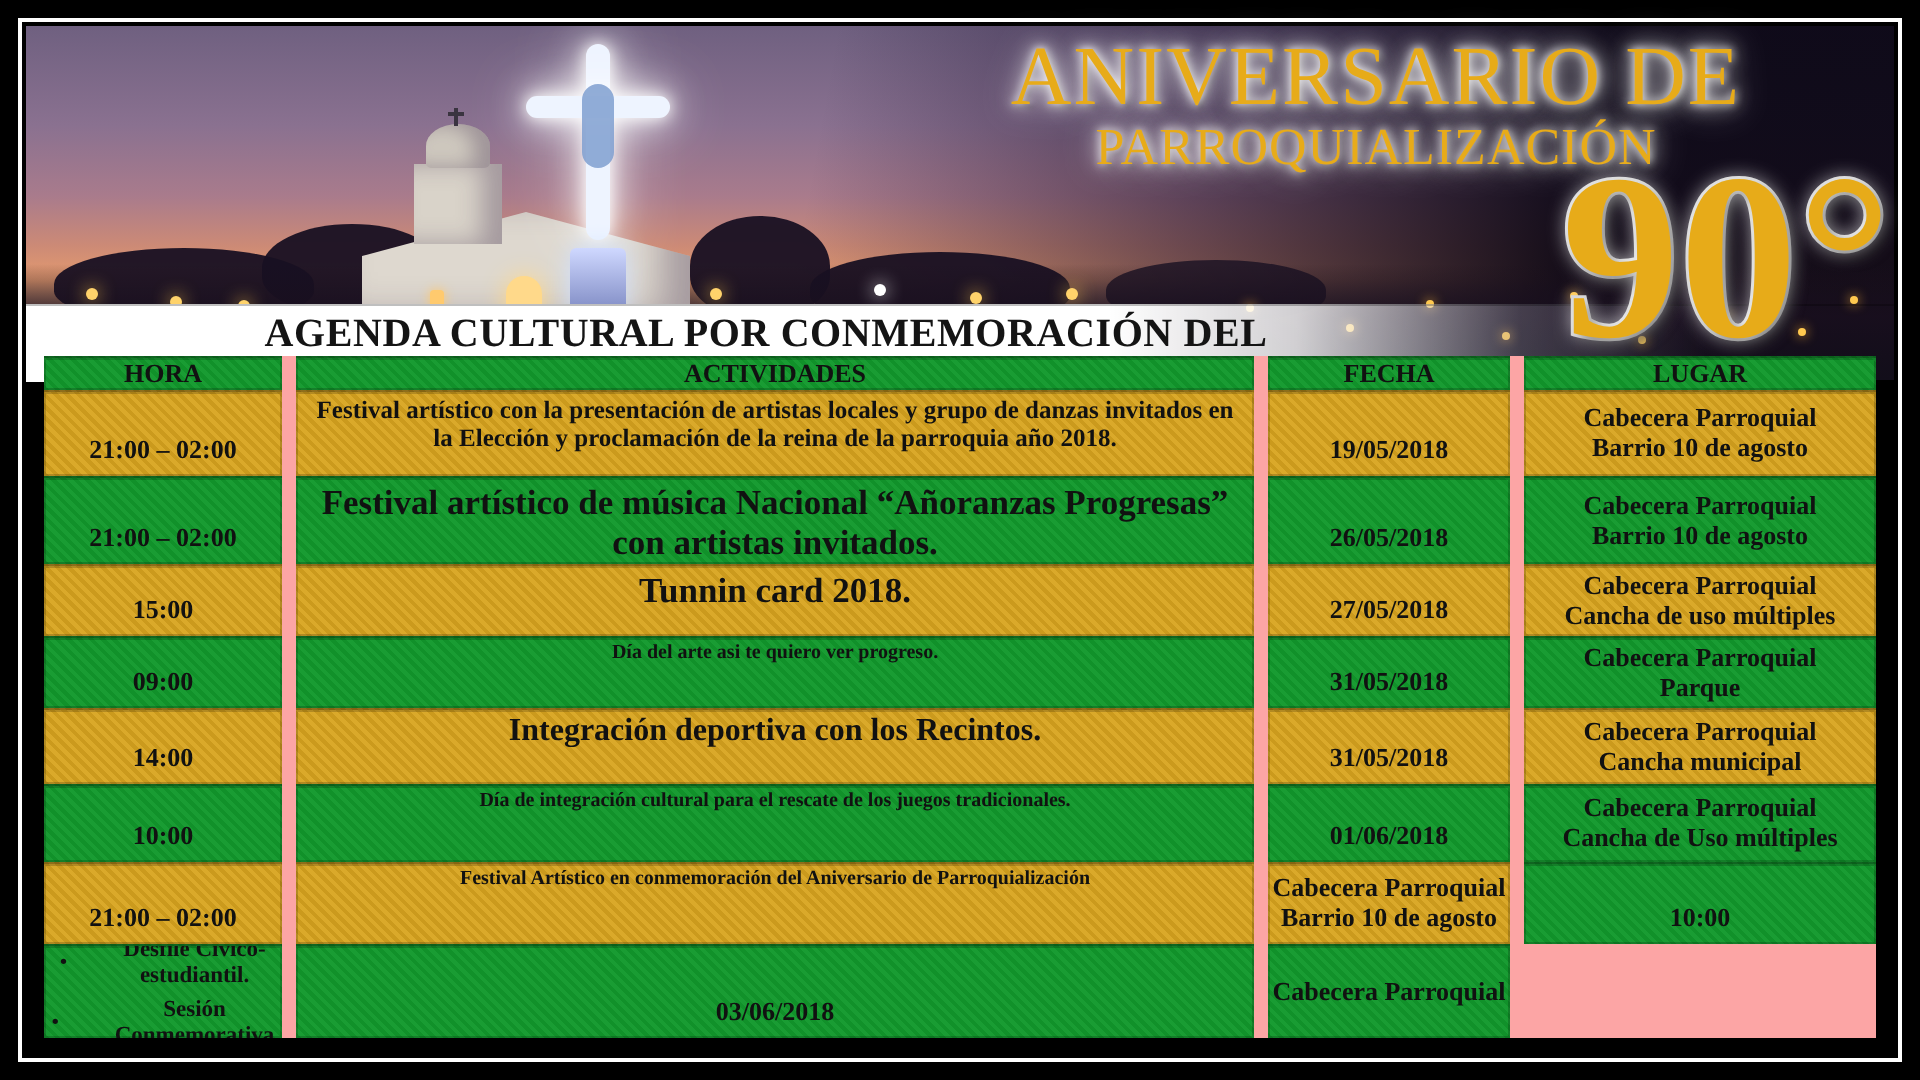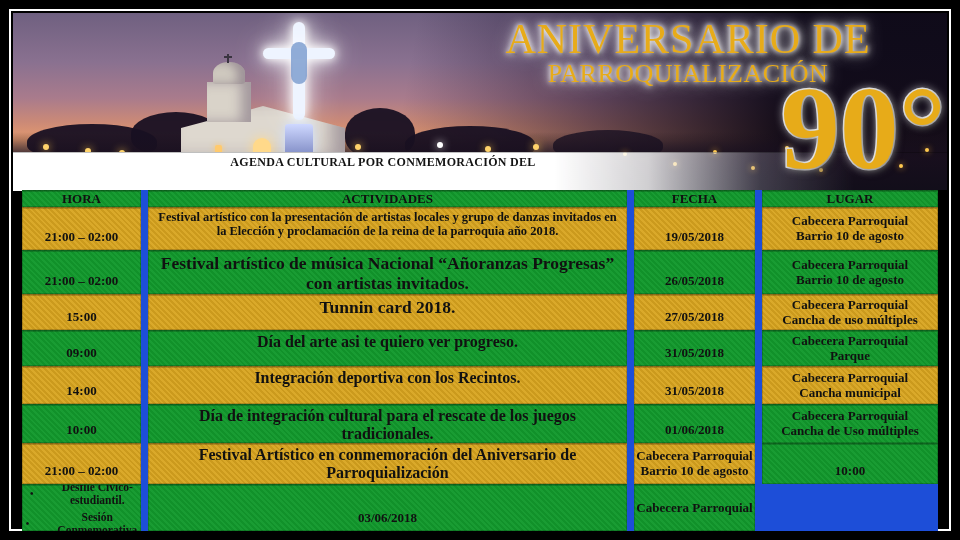--- a/index.html
+++ b/index.html
@@ -62,39 +62,39 @@
   .title .l2{font-size:26px;letter-spacing:.5px;line-height:1.05;}
   .ninety{position:absolute;right:14px;top:76px;z-index:5;font-size:118px;line-height:.9;font-weight:bold;
     color:var(--title-gold,#e7ab19);-webkit-text-stroke:3px #d3d3d3;paint-order:stroke fill;
     text-shadow:0 0 10px rgba(255,255,255,.8),4px 4px 6px rgba(0,0,0,.55);margin-left:44px;}
 
   
   .banner{position:absolute;left:13px;top:152px;width:934px;height:38px;z-index:3;
     background:linear-gradient(90deg,#fff 0%,#fff 58%,rgba(255,255,255,.8) 68%,rgba(170,170,185,.3) 80%,rgba(40,40,60,0) 90%);
     border-top:1px solid rgba(0,0,0,.25);}
   .banner-text{position:absolute;left:30px;top:2px;width:680px;text-align:center;color:#141414;
-    font-weight:bold;font-size:12px;line-height:1.2;letter-spacing:.3px;}
-
-  
-  .agenda{position:absolute;left:22px;top:190px;width:916px;height:341px;z-index:6;
+    font-weight:bold;font-size:20px;line-height:1.2;letter-spacing:.3px;}
+
+  
+  .agenda{position:absolute;left:22px;top:178px;width:916px;height:341px;z-index:6;
     display:grid;grid-template-columns:119px 479px 121px 176px;column-gap:7px;row-gap:0;
-    grid-template-rows:17px 43px 44px 36px 36px 38px 39px 41px 47px;background:#1d4ed8;}
+    grid-template-rows:17px 43px 44px 36px 36px 38px 39px 41px 47px;background:#fca5a5;}
   .cell{box-sizing:border-box;color:#111;font-weight:bold;overflow:hidden;
     border-top:1px solid rgba(0,0,0,.35);box-shadow:inset 0 0 0 1px rgba(0,0,0,.18);}
   .green{background-color:var(--table-green,#12992c);
     background-image:repeating-linear-gradient(45deg,rgba(0,0,0,.05) 0 2px,rgba(255,255,255,.03) 2px 4px);}
   .gold{background-color:var(--table-gold,#d8a41f);
     background-image:repeating-linear-gradient(45deg,rgba(0,0,0,.06) 0 2px,rgba(255,255,255,.05) 2px 4px);}
   .hdr{display:flex;align-items:center;justify-content:center;font-size:13px;}
   .hora,.fecha{display:flex;align-items:flex-end;justify-content:center;font-size:13px;padding-bottom:5px;}
   .act{display:flex;flex-direction:column;align-items:center;justify-content:flex-start;
     text-align:center;padding:2px 8px 0 8px;line-height:1.15;}
   .lugar{display:flex;flex-direction:column;align-items:center;justify-content:center;
     text-align:center;font-size:13px;line-height:1.15;}
-  .f12{font-size:12.5px;} .f15{font-size:16px;} .f16{font-size:16px;} .f17{font-size:17.5px;}
+  .f12{font-size:12.5px;} .f15{font-size:10px;} .f16{font-size:16px;} .f17{font-size:17.5px;}
   .bullets{justify-content:center;gap:4px;font-size:11.5px;}
   .bullet-line{display:flex;gap:28px;align-items:center;}
   .bullet{font-size:10px;}
 </style>
 </head>
 <body>
 
 <div class="frame"></div>
 
 <div class="photo">

